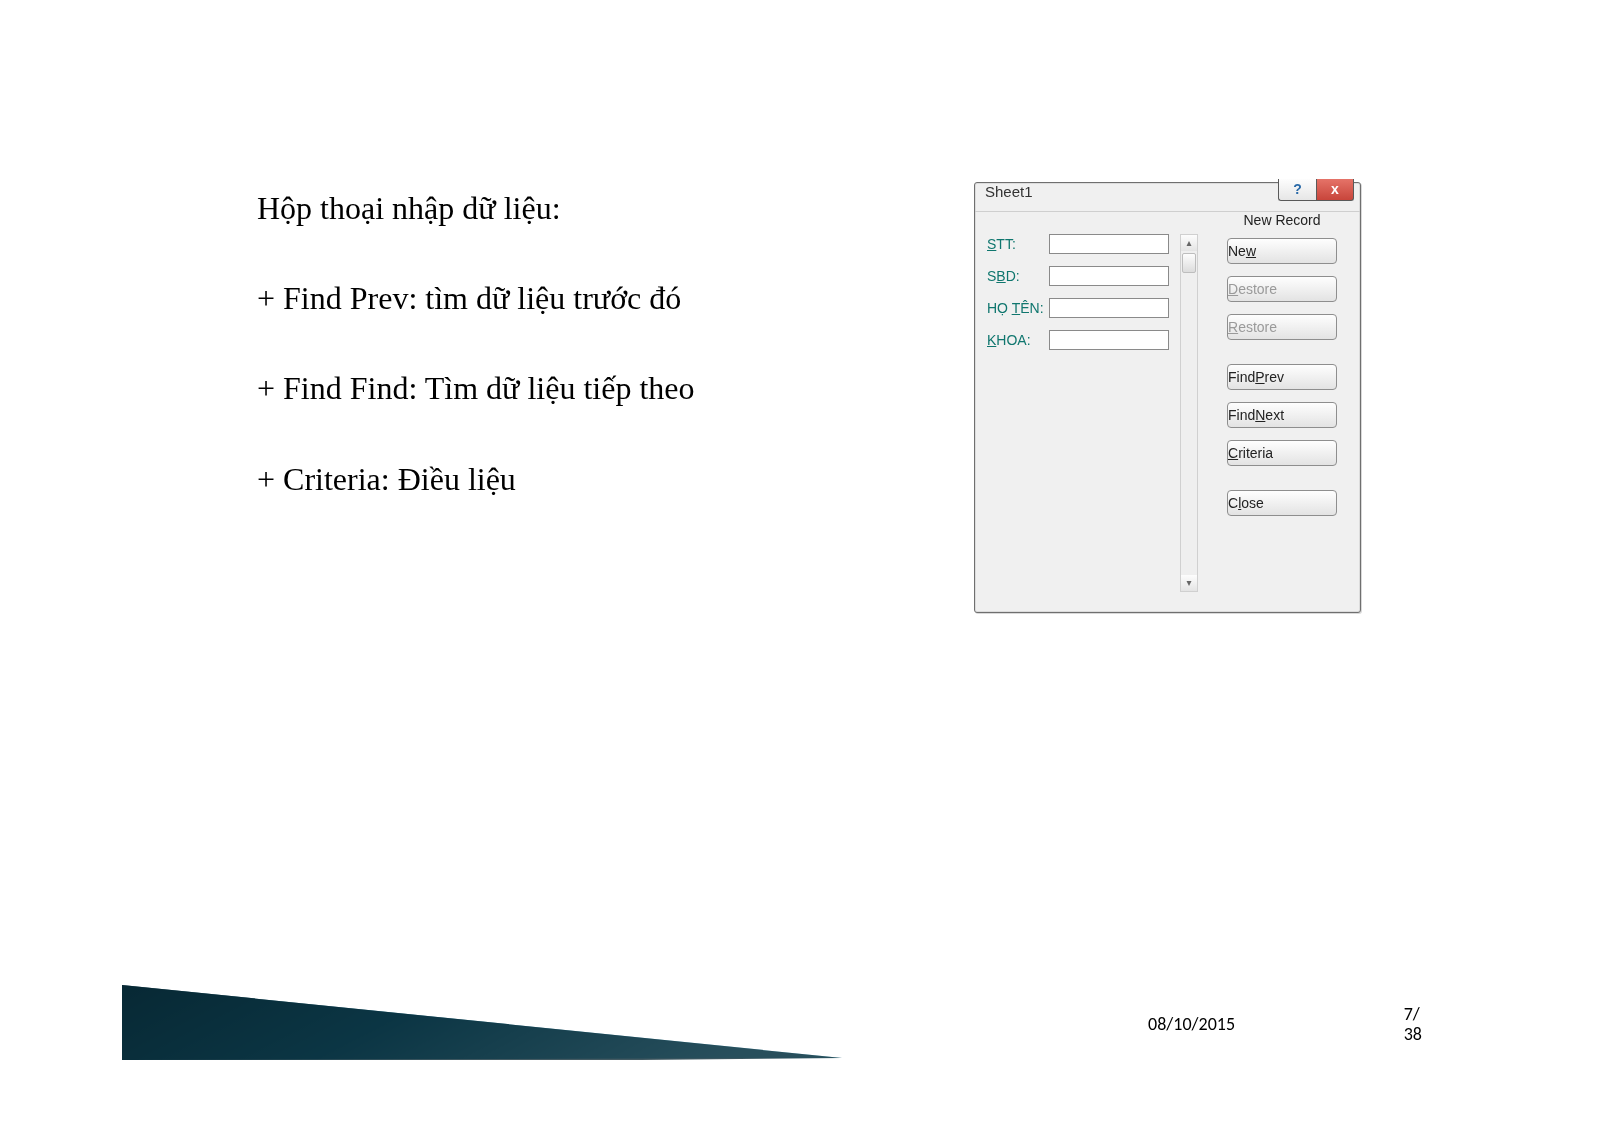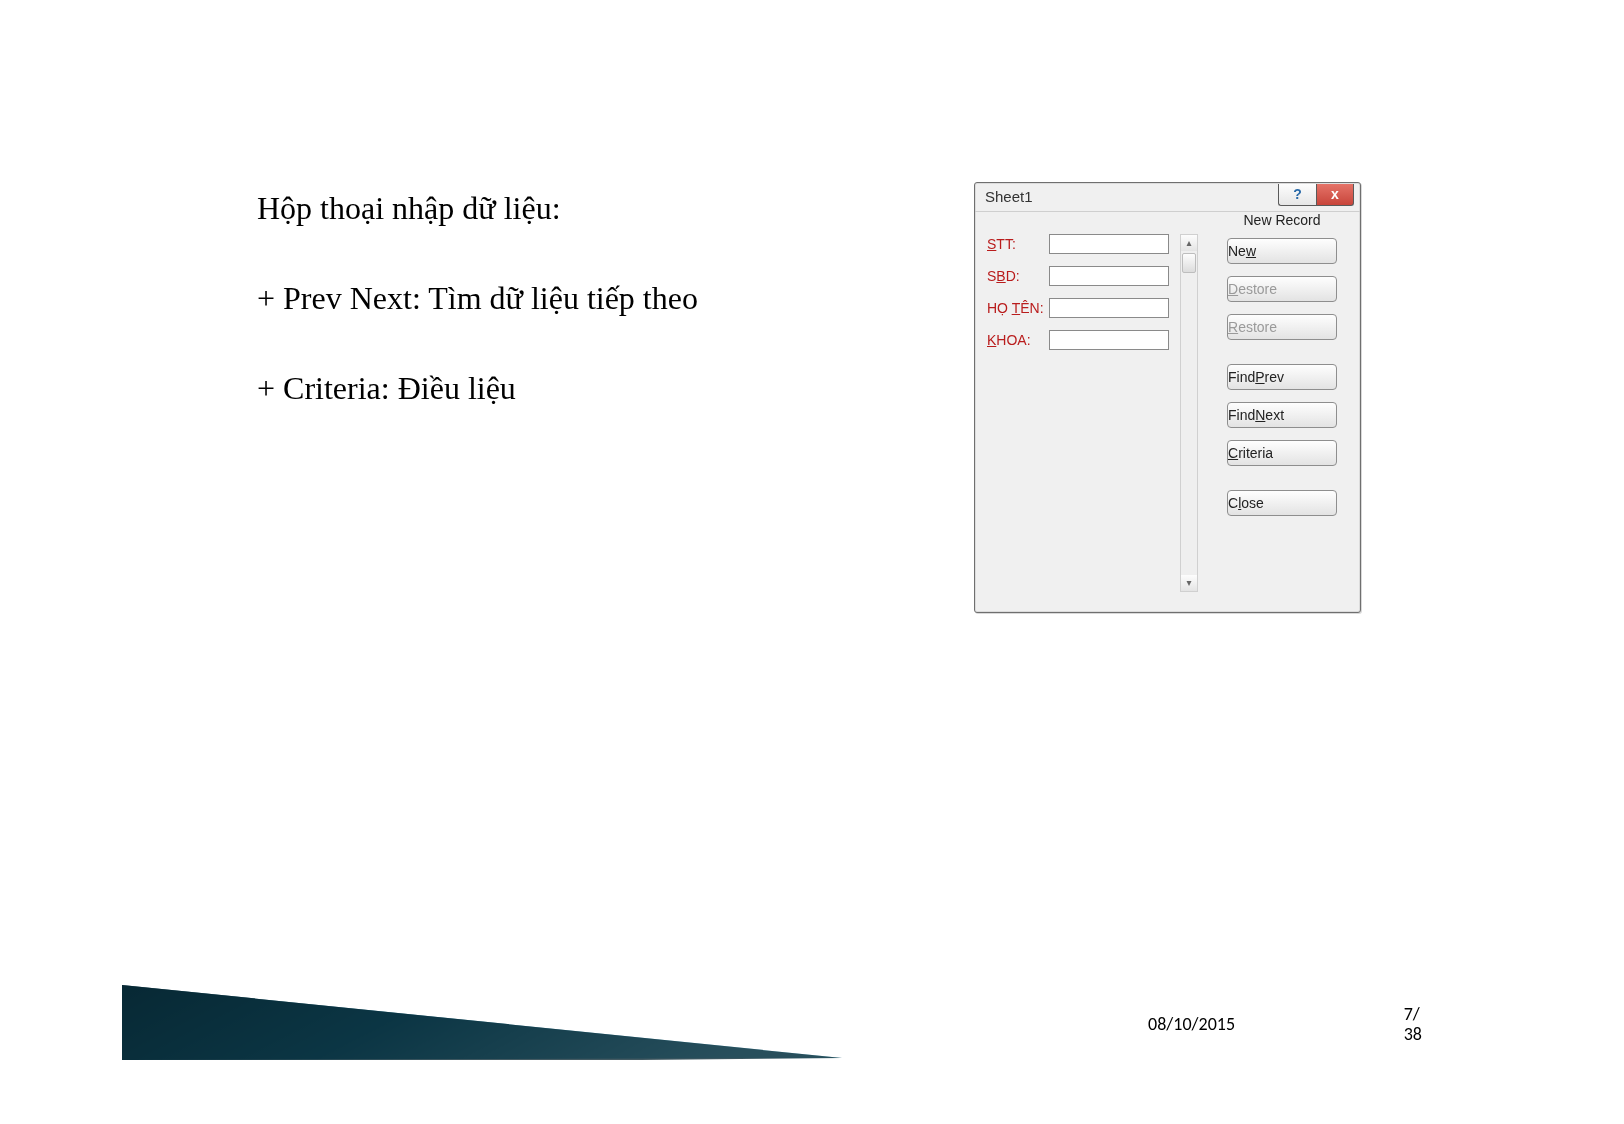--- a/index.html
+++ b/index.html
@@ -64,21 +64,20 @@
     background: var(--dlg-bg);
     border: 1px solid #6f6f6f;
     border-radius: 3px;
     box-shadow: 1px 1px 0 rgba(0,0,0,0.15), 0 0 0 1px #dcdcdc inset;
     box-sizing: border-box;
   }
   .titlebar {
     position: relative;
     height: 28px;
     display: flex;
-    align-items: center;
     padding: 0 6px 0 10px;
     font-size: 15px;
     color: #333;
     border-bottom: 1px solid #cfcfcf;
   }
   .titlebar .spacer { flex: 1; }
   .titlebtns {
     display: flex;
     gap: 0;
     height: 22px;
@@ -118,21 +117,21 @@
     position: absolute;
     left: 12px;
     top: 22px;
     width: 190px;
   }
   .field-row {
     display: flex;
     align-items: center;
     margin-bottom: 12px;
     font-size: 14px;
-    color: #b91c1c;
+    color: #0f766e;
   }
   .field-label {
     width: 62px;
     text-align: left;
   }
   .field-label .ul { text-decoration: underline; }
   .field-input {
     width: 120px;
     height: 20px;
     background: #ffffff;
@@ -240,21 +239,22 @@
   .wedge svg { width: 100%; height: 100%; display: block; }
 </style>
 </head>
 <body>
 
 <div class="stage">
   <div class="slide">
 
     <div class="text-block">
       <p>Hộp thoại nhập dữ liệu:</p>
-      <p>+ Prev Next: Tìm dữ liệu tiếp theo</p>
+      <p>+ Find Prev: tìm dữ liệu trước đó</p>
+      <p>+ Find Find: Tìm dữ liệu tiếp theo</p>
       <p>+ Criteria: Điều liệu</p>
     </div>
 
     <div class="dialog">
       <div class="titlebar">
         <span>Sheet1</span>
         <span class="spacer"></span>
         <div class="titlebtns">
           <div class="tbtn help">
             <span>?</span>

